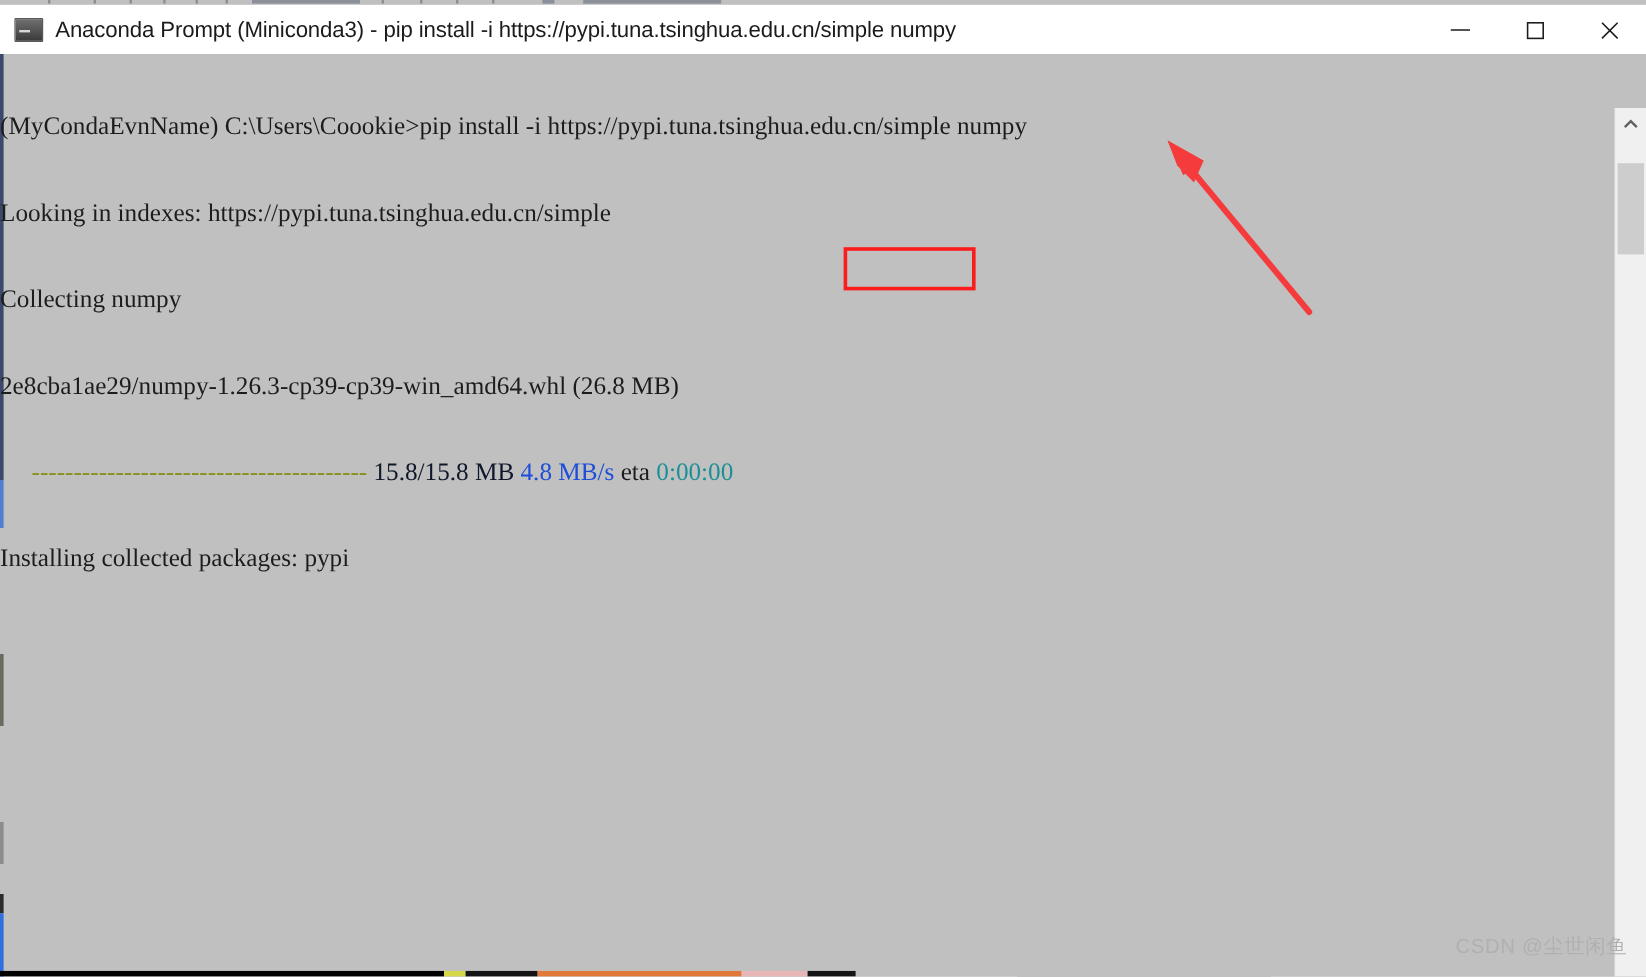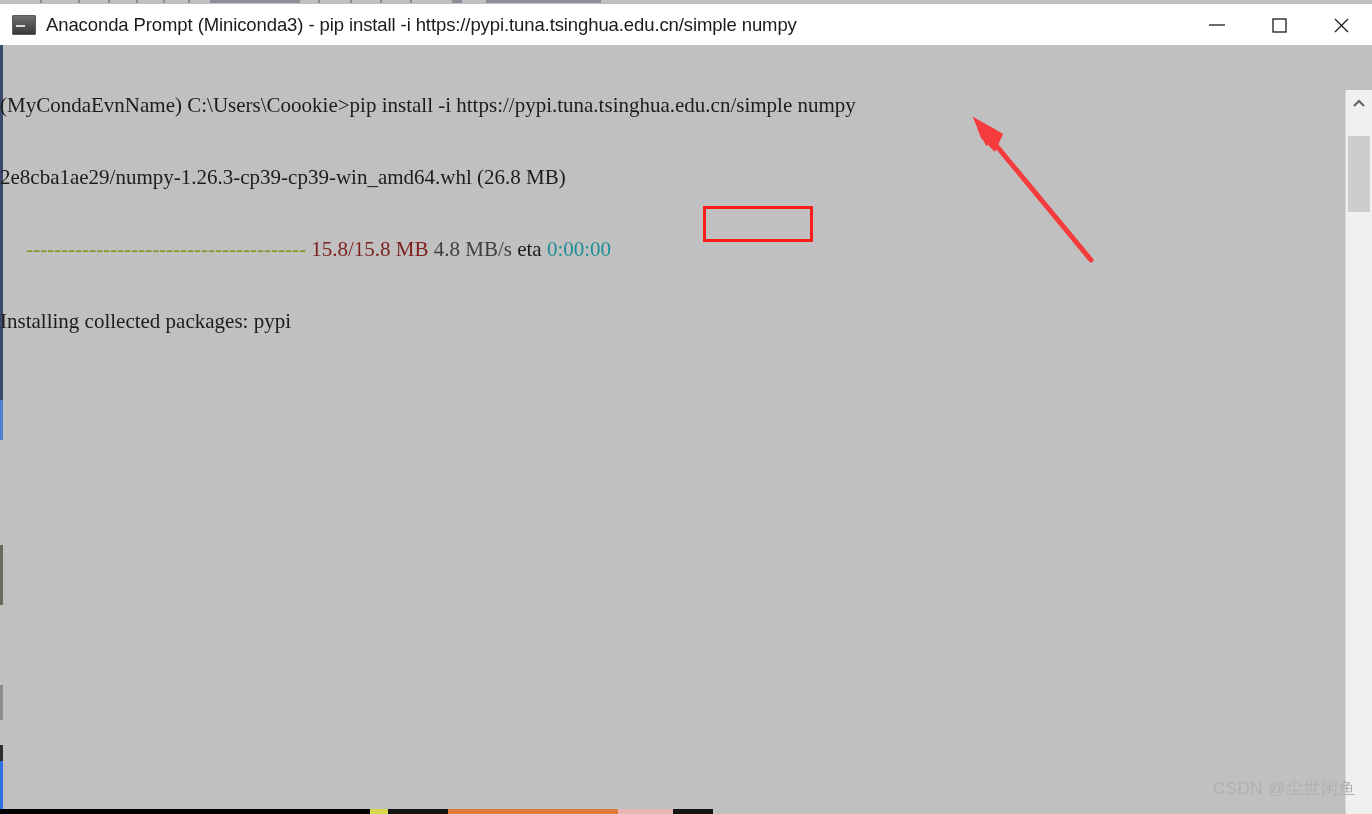--- a/index.html
+++ b/index.html
@@ -101,23 +101,23 @@
     line-height: 24px;
     color: #1c1c1c;
     white-space: pre;
     letter-spacing: 0px;
   }
   .term .line {
     height: 24px;
     white-space: pre;
     overflow: visible;
   }
-  .g  { color: #7f1d1d; margin-top: 39px; }
+  .g  { color: #0f172a; margin-top: 39px; }
   .bar{ color: #8a8f1a; letter-spacing: 0px; }
-  .rd { color: #404040; }
+  .rd { color: #1d4ed8; }
   .cy { color: #1d8f96; }
 
   
   .speed-box {
     position: absolute;
     left: 703px;
     top: 161px;
     width: 110px;
     height: 36px;
     border: 3px solid #fb1c1c;
@@ -250,20 +250,22 @@
       <i style="top:0px;height:355px;background:#3b4a6b;"></i>
       <i style="top:355px;height:40px;background:#4e7fd0;"></i>
       <i style="top:500px;height:60px;background:#6a6a5e;"></i>
       <i style="top:640px;height:35px;background:#8c8c8c;"></i>
       <i style="top:700px;height:16px;background:#2c2c2c;"></i>
       <i style="top:716px;height:60px;background:#2f6fe0;"></i>
     </div>
 
     <div class="term">
       <div class="line"><span>(MyCondaEvnName) C:\Users\Coookie&gt;pip install -i https://pypi.tuna.tsinghua.edu.cn/simple numpy</span></div>
+      <div class="line"><span>Looking in indexes: https://pypi.tuna.tsinghua.edu.cn/simple</span></div>
+      <div class="line"><span>Collecting numpy</span></div>
       <div class="line"><span>2e8cba1ae29/numpy-1.26.3-cp39-cp39-win_amd64.whl (26.8 MB)</span></div>
       <div class="line"><span>     </span><span class="bar">---------------------------------------- </span><span class="g">15.8/15.8 MB</span><span> </span><span class="rd">4.8 MB/s</span><span> eta </span><span class="cy">0:00:00</span></div>
       <div class="line"><span>Installing collected packages: pypi</span></div>
     </div>
 
     <div class="speed-box"></div>
 
     <div class="arrow">
       <svg width="160" height="180" viewBox="0 0 160 180" aria-hidden="true">
         <line x1="136" y1="170" x2="30" y2="42" stroke="#f53b3b" stroke-width="5" stroke-linecap="round"></line>

